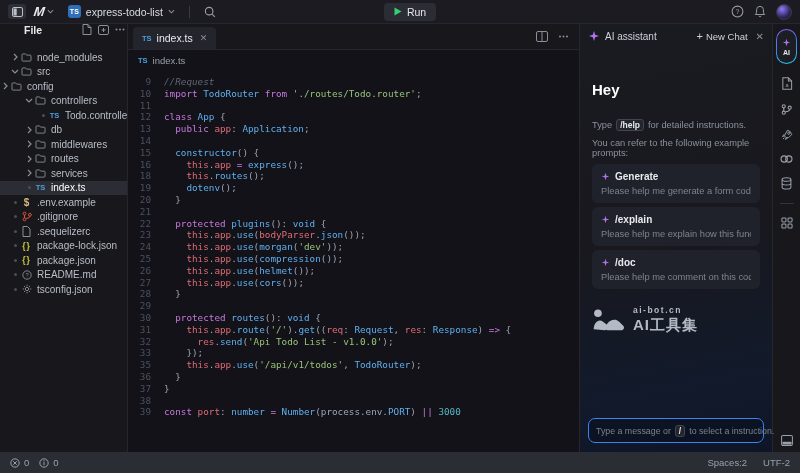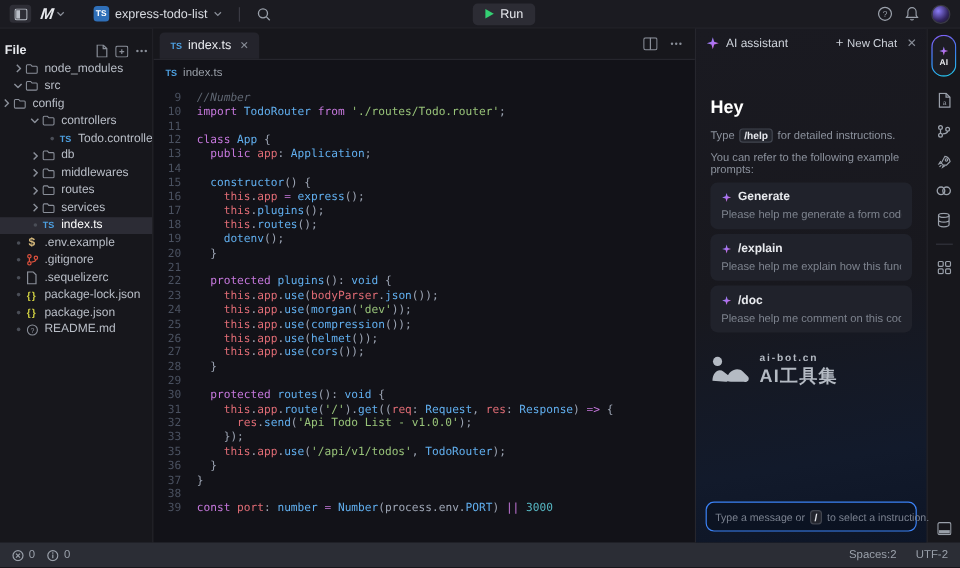--- a/index.html
+++ b/index.html
@@ -9,35 +9,35 @@
 
   svg { display:block; }
 
   
   .topbar { height:24px; background:#1b1b21; border-bottom:1px solid #26262d; display:flex; align-items:center; padding:0 8px; flex:0 0 auto; }
   .tb-left { display:flex; align-items:center; gap:8px; }
   .icon-btn { display:flex; align-items:center; justify-content:center; border-radius:3px; cursor:pointer; }
   .sidebar-toggle { width:18px; height:15px; background:#2e2e36; }
   .logo-m { font-style:italic; font-weight:900; font-size:13px; color:#e8eaee; transform:skewX(-8deg); letter-spacing:-1px; }
   .chev { color:#8a8f99; }
-  .proj { display:flex; align-items:center; gap:5px; margin-left:16px; }
+  .proj { display:flex; align-items:center; gap:5px; margin-left:6px; }
   .ts-badge { width:13px; height:13px; border-radius:3px; background:#2f6fb8; color:#fff; font-size:7px; font-weight:bold; display:flex; align-items:center; justify-content:center; }
   .proj-name { color:#d9dce2; font-size:10.5px; }
   .tb-divider { width:1px; height:12px; background:#3a3a43; margin:0 6px; }
   .run-btn { margin-left:168px; display:flex; align-items:center; gap:5px; background:#2c2c34; border-radius:4px; padding:3px 10px; cursor:pointer; }
   .run-label { color:#e5e7ec; font-size:10.5px; }
   .tb-right { margin-left:auto; display:flex; align-items:center; gap:10px; }
   .avatar { width:16px; height:16px; border-radius:50%; background:radial-gradient(circle at 35% 30%, #8b7cf8, #32255f 60%, #14141c); border:1px solid #3a3a45; }
 
   
   .main { flex:1; display:flex; min-height:0; }
 
   
   .explorer { width:128px; background:#17171c; border-right:1px solid #26262d; display:flex; flex-direction:column; }
-  .explorer-header { height:24px; display:flex; align-items:flex-end; padding:0 4px;gap:40px; }
+  .explorer-header { height:24px; display:flex; align-items:flex-start; padding:0 24px;gap:40px; }
   .explorer-title { font-size:10.5px; font-weight:bold; color:#e8eaee; }
   .explorer-actions { margin-left:auto; display:flex; align-items:center; gap:6px; color:#8a8f99; }
   .tree { flex:1; overflow:hidden; padding-top:2px;text-align:right; }
   .tree-row { height:14.5px; display:flex; align-items:center; cursor:pointer; white-space:nowrap; }
   .tree-row.selected { background:#2c2c35; }
   .tree-row.selected .tree-label { color:#ffffff; }
   .chev-slot { width:10px; display:flex; align-items:center; justify-content:center; flex:0 0 auto; color:#8a8f99; }
   .dot { width:3px; height:3px; border-radius:50%; background:#4a4e57; }
   .tree-ico { width:13px; display:flex; align-items:center; justify-content:center; flex:0 0 auto; margin-right:4px; }
   .tree-label { font-size:10px; color:#b9bec7; }
@@ -70,21 +70,21 @@
   
   .ai-panel { width:193px; flex:0 0 auto; border-left:1px solid #26262d; background:linear-gradient(170deg,#1a1a21 0%,#18181e 50%,#121a2b 82%,#0d1526 100%); display:flex; flex-direction:column; position:relative; }
   .ai-header { height:24px; display:flex; align-items:center; gap:5px; padding:0 8px; flex:0 0 auto; }
   .ai-title { font-size:10px; color:#cdd2da; }
   .ai-header-right { margin-left:auto; display:flex; align-items:center; gap:8px; }
   .new-chat { display:flex; align-items:center; gap:3px; color:#cdd2da; font-size:9.5px; cursor:pointer; }
   .plus { font-size:11px; color:#cdd2da; }
   .x-close { color:#8a8f99; font-size:10px; cursor:pointer; }
   .ai-body { padding:10px 12px 0 12px; flex:1; min-height:0; }
   .greet { margin-top:22px; font-size:15px; font-weight:bold; color:#ffffff; line-height:19px; }
-  .help-line { margin-top:8px; font-size:9.3px; color:#8b919c; display:flex; align-items:center; gap:4px; flex-wrap:wrap; }
+  .help-line { margin-top:20px; font-size:9.3px; color:#8b919c; display:flex; align-items:center; gap:4px; flex-wrap:wrap; }
   .kbd { border:1px solid #41454f; background:#23252d; border-radius:3px; padding:0px 3px; color:#e5e7ec; font-size:8.5px; font-weight:bold; }
   .intro-line { margin-top:7px; font-size:9.3px; color:#8b919c; }
   .prompt-card { margin-top:4px; background:#20222b; border-radius:6px; padding:7px 9px; cursor:pointer; }
   .pc-title-row { display:flex; align-items:center; gap:5px; }
   .pc-title { font-size:10px; font-weight:bold; color:#e8eaee; }
   .pc-desc { margin-top:4px; font-size:9.3px; color:#7d838e; white-space:nowrap; overflow:hidden; }
   .watermark { margin-top:16px; display:flex; align-items:center; gap:7px; color:#b4bac3; }
   .wm-small { font-size:8.5px; font-weight:bold; letter-spacing:1.5px; }
   .wm-large { font-size:15px; font-weight:bold; letter-spacing:1px; margin-top:1px; }
   .ai-input-row { position:absolute; left:8px; right:8px; bottom:9px; }
@@ -364,20 +364,32 @@
               <span class="dot"></span>
             </span>
             <span class="tree-ico">
               <svg width="10" height="10" viewBox="0 0 12 12">
                 <circle cx="6" cy="6" r="5" fill="none" stroke="#8a8f99" stroke-width="1.1"></circle>
                 <text x="6" y="8.6" text-anchor="middle" font-size="7" fill="#8a8f99" font-family="Liberation Sans,sans-serif">?</text>
               </svg>
             </span>
             <span class="tree-label">README.md</span>
           </div>
+          <div class="tree-row" style="padding-left: 10px;">
+            <span class="chev-slot">
+              <span class="dot"></span>
+            </span>
+            <span class="tree-ico">
+              <svg width="10" height="10" viewBox="0 0 12 12">
+                <circle cx="6" cy="6" r="2" fill="none" stroke="#8a8f99" stroke-width="1.1"></circle>
+                <path d="M6 0.8 V2.6 M6 9.4 V11.2 M0.8 6 H2.6 M9.4 6 H11.2 M2.3 2.3 L3.6 3.6 M8.4 8.4 L9.7 9.7 M9.7 2.3 L8.4 3.6 M3.6 8.4 L2.3 9.7" stroke="#8a8f99" stroke-width="1.1"></path>
+              </svg>
+            </span>
+            <span class="tree-label">tsconfig.json</span>
+          </div>
         </div>
     </div>
 
     <div class="editor">
       <div class="tabbar">
         <div class="tab">
           <span class="ts-txt">TS</span>
           <span class="tab-label">index.ts</span>
           <span class="tab-close">✕</span>
         </div>
@@ -393,21 +405,21 @@
             </svg>
         </div>
       </div>
       <div class="breadcrumb">
         <span class="ts-txt">TS</span>
         <span class="crumb-label">index.ts</span>
       </div>
       <div class="code" id="code-lines">
           <div class="code-row">
             <span class="gutter">9</span>
-            <span class="code-text"><span class="tok-com">//Number</span></span>
+            <span class="code-text"><span class="tok-com">//Request</span></span>
           </div>
           <div class="code-row">
             <span class="gutter">10</span>
             <span class="code-text"><span class="tok-kw">import </span><span class="tok-blue">TodoRouter</span><span class="tok-pl"> </span><span class="tok-kw">from</span><span class="tok-pl"> </span><span class="tok-str">'./routes/Todo.router'</span><span class="tok-pl">;</span></span>
           </div>
           <div class="code-row">
             <span class="gutter">11</span>
             <span class="code-text"></span>
           </div>
           <div class="code-row">
@@ -422,24 +434,20 @@
             <span class="gutter">14</span>
             <span class="code-text"></span>
           </div>
           <div class="code-row">
             <span class="gutter">15</span>
             <span class="code-text"><span class="tok-pl">  </span><span class="tok-blue">constructor</span><span class="tok-pl">() {</span></span>
           </div>
           <div class="code-row">
             <span class="gutter">16</span>
             <span class="code-text"><span class="tok-pl">    </span><span class="tok-red">this</span><span class="tok-pl">.</span><span class="tok-red">app</span><span class="tok-pl"> </span><span class="tok-op">=</span><span class="tok-pl"> </span><span class="tok-blue">express</span><span class="tok-pl">();</span></span>
-          </div>
-          <div class="code-row">
-            <span class="gutter">17</span>
-            <span class="code-text"><span class="tok-pl">    </span><span class="tok-red">this</span><span class="tok-pl">.</span><span class="tok-blue">plugins</span><span class="tok-pl">();</span></span>
           </div>
           <div class="code-row">
             <span class="gutter">18</span>
             <span class="code-text"><span class="tok-pl">    </span><span class="tok-red">this</span><span class="tok-pl">.</span><span class="tok-blue">routes</span><span class="tok-pl">();</span></span>
           </div>
           <div class="code-row">
             <span class="gutter">19</span>
             <span class="code-text"><span class="tok-pl">    </span><span class="tok-blue">dotenv</span><span class="tok-pl">();</span></span>
           </div>
           <div class="code-row">

